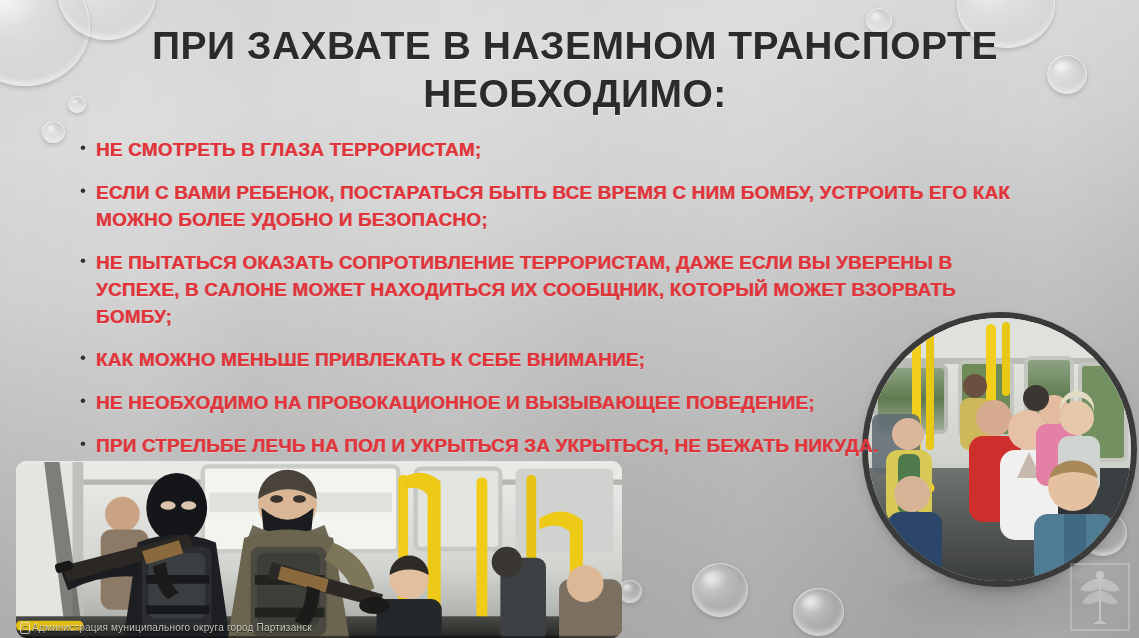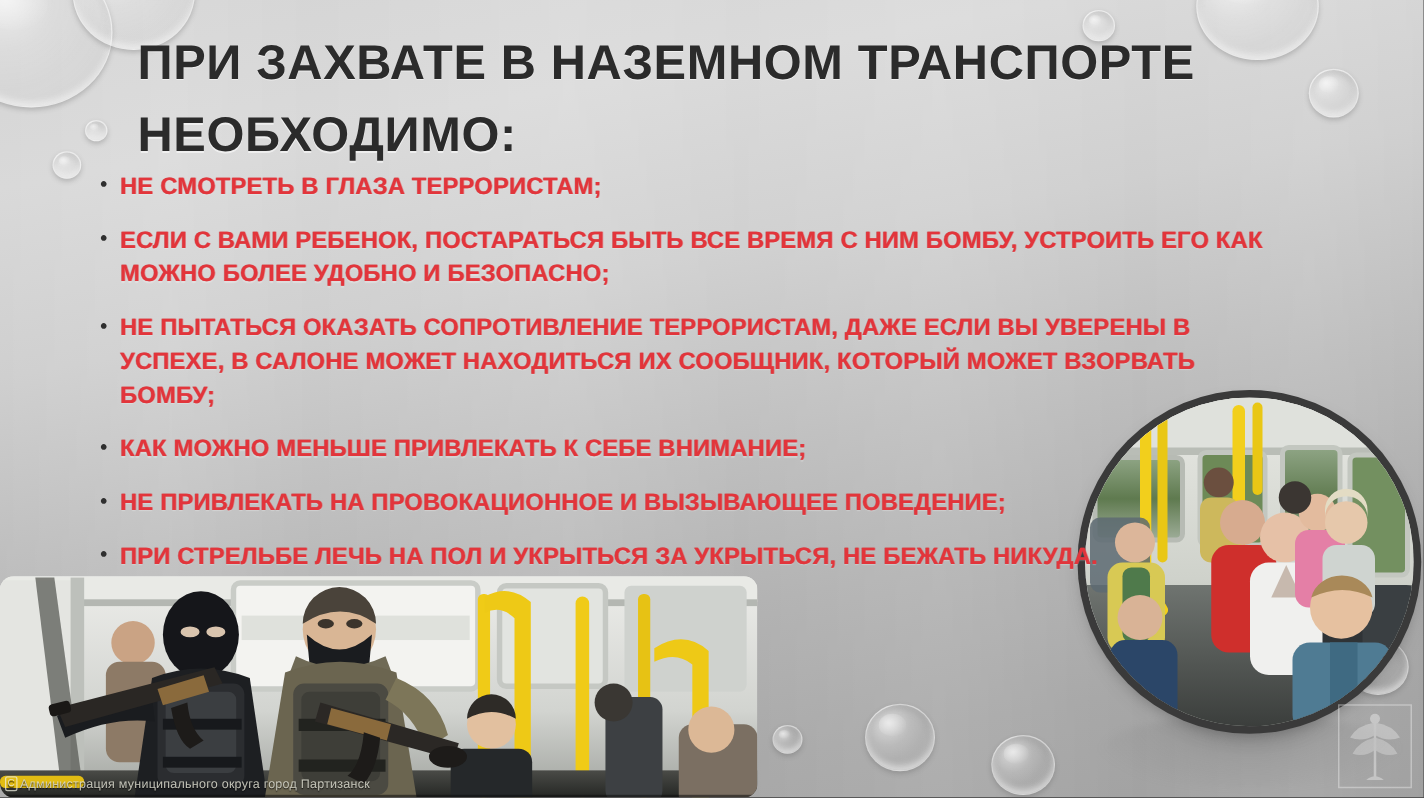--- a/index.html
+++ b/index.html
@@ -75,23 +75,23 @@
                 rgba(255,255,255,0.05) 70%,
                 rgba(255,255,255,0) 100%);
   }
 
   
   #title {
     position: absolute;
     left: 110px;
     top: 22px;
     width: 930px;
-    text-align: left;
+    text-align: center;
     font-size: 39px;
-    line-height: 58px;
+    line-height: 48px;
     font-weight: 700;
     letter-spacing: 0.5px;
     color: #2b2b2b;
     text-shadow: 0 1px 0 rgba(255,255,255,0.55);
     z-index: 6;
   }
 
   
   #bullets {
     position: absolute;
@@ -135,21 +135,21 @@
     height: 263px;
     border-radius: 50%;
     overflow: hidden;
     box-shadow:
       0 0 0 6px #3a3a3a,
       0 6px 14px rgba(60,60,60,0.55);
     z-index: 5;
   }
   #photo-terror {
     position: absolute;
-    left: 0;
+    left: 16px;
     top: 461px;
     width: 606px;
     height: 177px;
     overflow: hidden;
     z-index: 5;
     border-radius: 11px;
   }
   .photo-svg { display: block; width: 100%; height: 100%; }
 
   
@@ -242,21 +242,21 @@
       <span class="bullet-text">НЕ ПЫТАТЬСЯ ОКАЗАТЬ СОПРОТИВЛЕНИЕ ТЕРРОРИСТАМ, ДАЖЕ ЕСЛИ ВЫ УВЕРЕНЫ В УСПЕХЕ, В САЛОНЕ МОЖЕТ НАХОДИТЬСЯ ИХ СООБЩНИК, КОТОРЫЙ МОЖЕТ ВЗОРВАТЬ БОМБУ;</span>
     </div>
 
     <div class="bullet-row">
       <span class="bullet-dot">•</span>
       <span class="bullet-text">КАК МОЖНО МЕНЬШЕ ПРИВЛЕКАТЬ К СЕБЕ ВНИМАНИЕ;</span>
     </div>
 
     <div class="bullet-row">
       <span class="bullet-dot">•</span>
-      <span class="bullet-text">НЕ ПРИВЛЕКАТЬ НА ПРОВОКАЦИОННОЕ И ВЫЗЫВАЮЩЕЕ ПОВЕДЕНИЕ;</span>
+      <span class="bullet-text">НЕ НЕОБХОДИМО НА ПРОВОКАЦИОННОЕ И ВЫЗЫВАЮЩЕЕ ПОВЕДЕНИЕ;</span>
     </div>
 
     <div class="bullet-row">
       <span class="bullet-dot">•</span>
       <span class="bullet-text">ПРИ СТРЕЛЬБЕ ЛЕЧЬ НА ПОЛ И УКРЫТЬСЯ ЗА УКРЫТЬСЯ, НЕ БЕЖАТЬ НИКУДА.</span>
     </div>
 
   </div>
 
   <div id="circle-reflection"></div>

